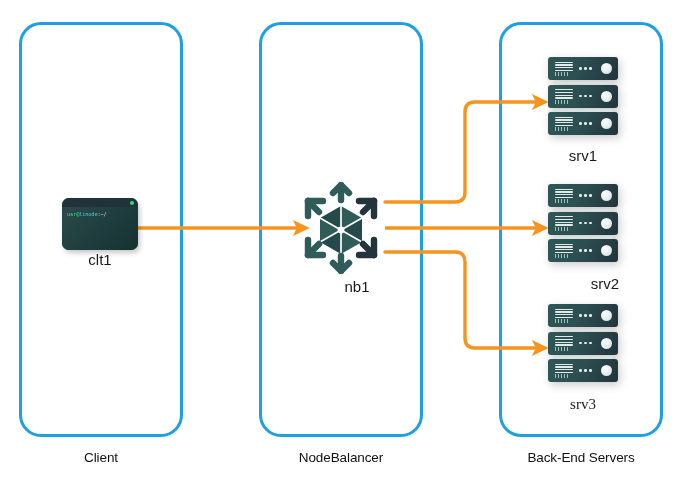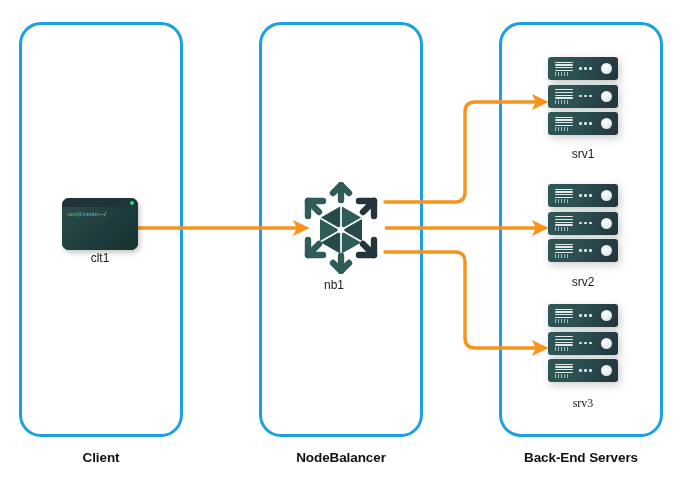--- a/index.html
+++ b/index.html
@@ -21,31 +21,31 @@
     position: absolute;
     border: 3px solid #1ca0e3;
     border-radius: 22px;
     background: transparent;
     box-sizing: border-box;
   }
   .zone-label {
     position: absolute;
     text-align: center;
     font-size: 13.5px;
-    font-weight: bold;
+    font-weight: normal;
     color: #111111;
     letter-spacing: -0.1px;
     white-space: nowrap;
   }
 
   
   .node-label {
     position: absolute;
     text-align: center;
-    font-size: 12px;
+    font-size: 15px;
     color: #1a1a1a;
     white-space: nowrap;
   }
 
   
   #wires {
     position: absolute;
     left: 0;
     top: 0;
     width: 683px;
@@ -255,21 +255,21 @@
         <path d="M10,73 L21,62" stroke="#2f5b59"></path>
 
         <path d="M76,34 L76,19 L61,19" stroke="#24343d"></path>
         <path d="M76,19 L65,30" stroke="#24343d"></path>
 
         <path d="M76,58 L76,73 L61,73" stroke="#24343d"></path>
         <path d="M76,73 L65,62" stroke="#24343d"></path>
       </g>
     </svg>
   </div>
-  <div class="node-label" style="left:294px; top:278px; width:80px;text-align:center;">nb1</div>
+  <div class="node-label" style="left:317px; top:278px; width:80px;text-align:center;">nb1</div>
 
   <div class="server-stack" style="left:548px; top:57px;">
     <div class="rack r1">
       <div class="rack-lines">
           <i></i>
           <i></i>
           <i></i>
           <i></i>
         </div>
       <div class="rack-bars">
@@ -393,21 +393,21 @@
           <i></i>
         </div>
       <div class="rack-dots">
           <i></i>
           <i></i>
           <i></i>
         </div>
       <div class="rack-knob"></div>
     </div>
   </div>
-  <div class="node-label" style="left:543px; top:275px; width:80px;">srv2</div>
+  <div class="node-label" style="left:565px; top:275px; width:80px;">srv2</div>
 
   <div class="server-stack" style="left:548px; top:304px;">
     <div class="rack r1">
       <div class="rack-lines">
           <i></i>
           <i></i>
           <i></i>
           <i></i>
         </div>
       <div class="rack-bars">

